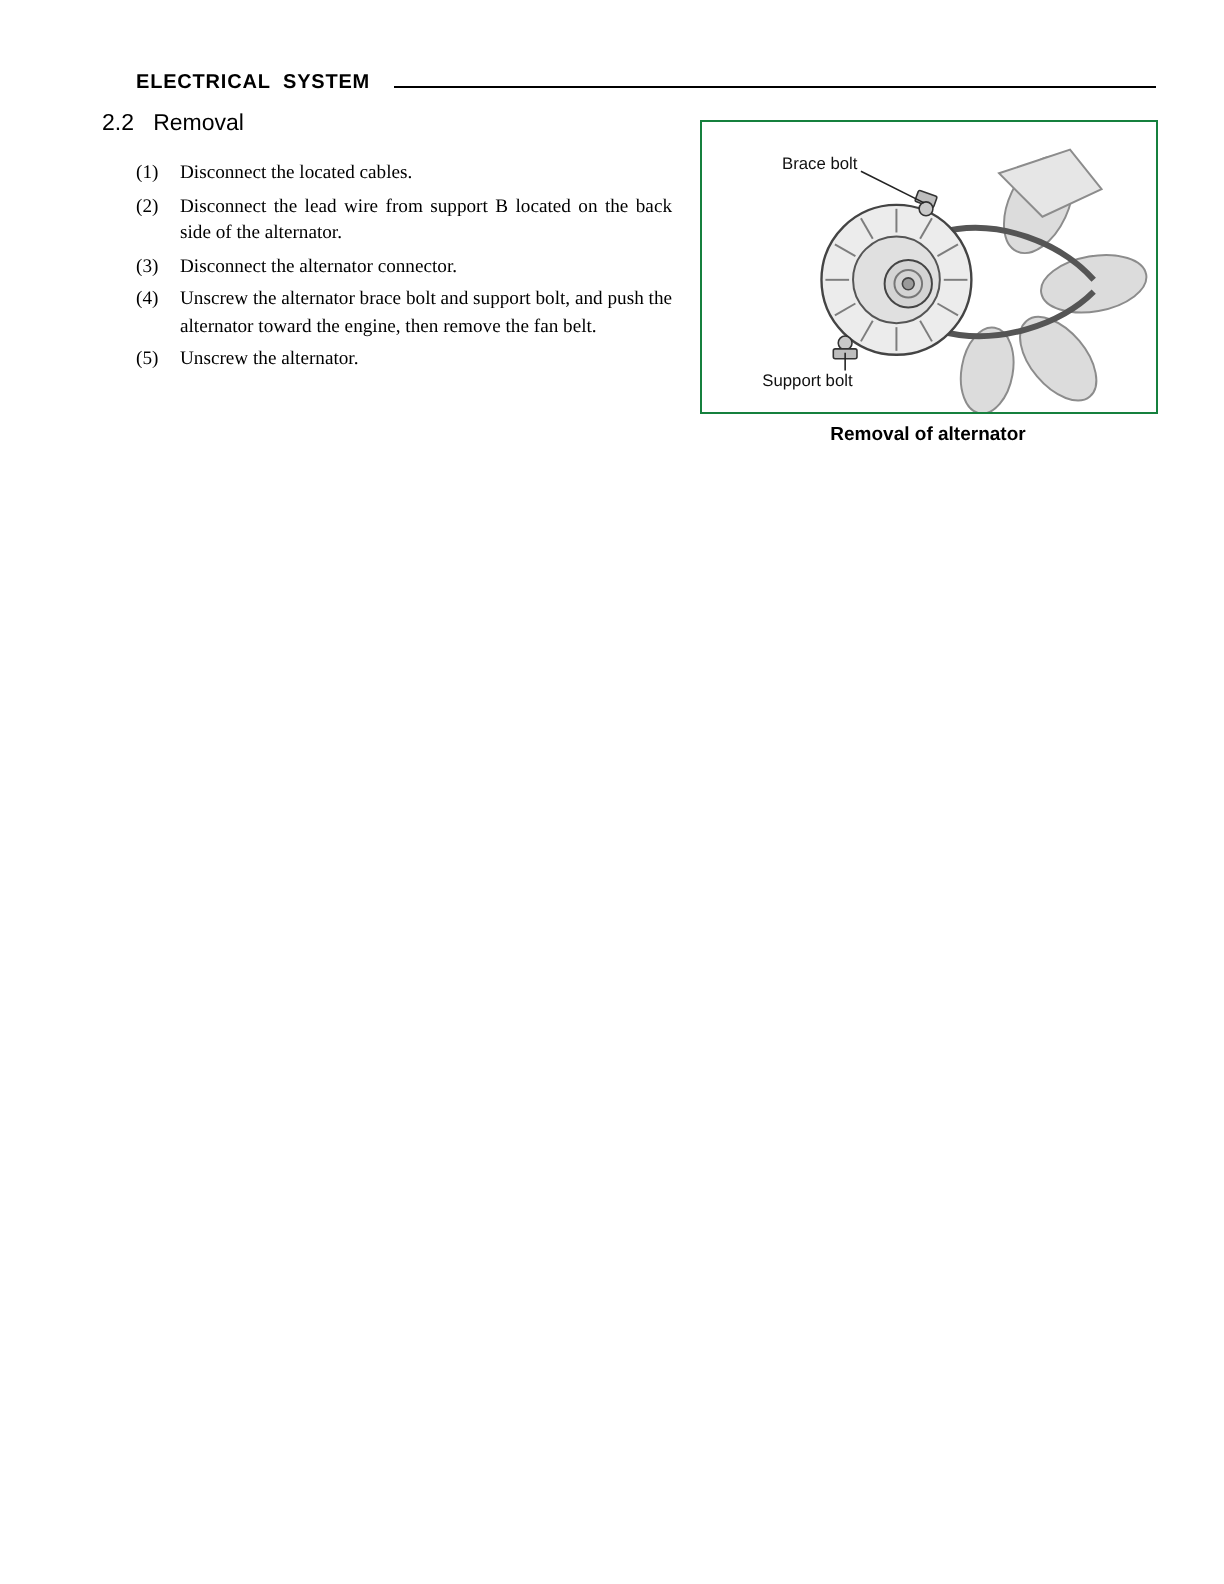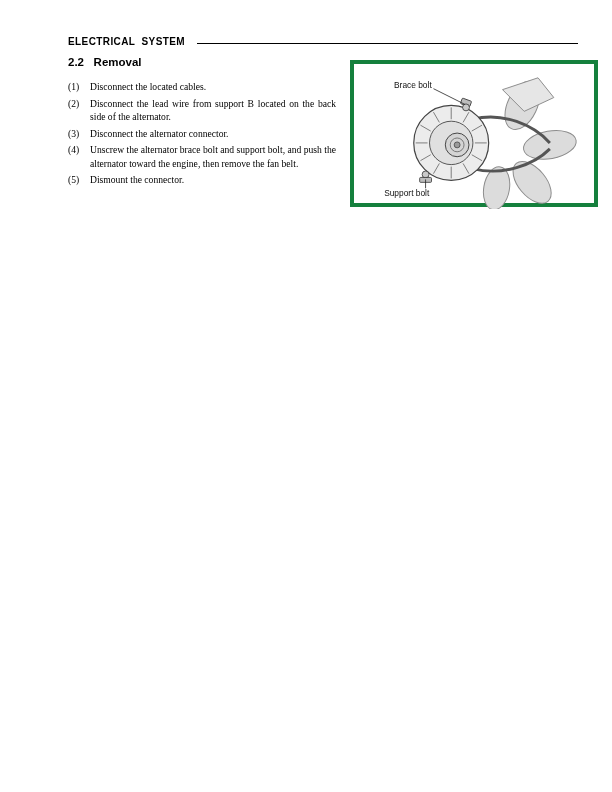--- a/index.html
+++ b/index.html
@@ -33,24 +33,24 @@
   .header-rule {
     flex: 1;
     border-top: 1.6px solid #000;
     margin-left: 12px;
     margin-top: 3px;
   }
 
   
   .section-title {
     position: absolute;
-    left: 45px;
+    left: 28px;
     top: 56px;
     font-family: "Liberation Sans", sans-serif;
-    font-weight: bold;
+    font-weight: normal;
     font-size: 11.5px;
     white-space: pre;
   }
 
   
   .steps {
     position: absolute;
     left: 45px;
     top: 80px;
     width: 268px;
@@ -67,23 +67,23 @@
   .step-text {
     flex: 1;
     text-align: justify;
   }
 
   
   .figure-box {
     position: absolute;
     left: 327px;
     top: 60px;
-    width: 248px;
+    width: 229px;
     height: 147px;
-    border: 4px solid #15803d;
+    border: 1px solid #15803d;
     box-sizing: border-box;
     background: #fff;
   }
   .figure-caption {
     position: absolute;
     left: 327px;
     top: 212px;
     width: 228px;
     text-align: center;
     font-family: "Liberation Sans", sans-serif;
@@ -131,21 +131,21 @@
     <div class="step">
       <span class="step-num">(3)</span>
       <div class="step-text">Disconnect the alternator connector.</div>
     </div>
     <div class="step">
       <span class="step-num">(4)</span>
       <div class="step-text">Unscrew the alternator brace bolt and support bolt, and push the alternator toward the engine, then remove the fan belt.</div>
     </div>
     <div class="step">
       <span class="step-num">(5)</span>
-      <div class="step-text">Dismount the connector.</div>
+      <div class="step-text">Unscrew the alternator.</div>
     </div>
   </div>
 
   <div class="figure-box">
     <svg viewBox="0 0 228 147" width="226" height="145">
 
       <g fill="#dcdcdc" stroke="#8c8c8c" stroke-width="1">
         <ellipse cx="170" cy="42" rx="15" ry="26" transform="rotate(25 170 42)"></ellipse>
         <ellipse cx="198" cy="82" rx="14" ry="27" transform="rotate(80 198 82)"></ellipse>
         <ellipse cx="180" cy="120" rx="14" ry="25" transform="rotate(140 180 120)"></ellipse>
@@ -190,15 +190,16 @@
       </g>
 
       <line x1="80" y1="25" x2="112" y2="41" stroke="#222" stroke-width="0.8"></line>
       <line x1="72" y1="126" x2="72" y2="117" stroke="#222" stroke-width="0.8"></line>
 
       <text x="40" y="24">Brace bolt</text>
       <text x="30" y="134">Support bolt</text>
     </svg>
   </div>
 
+  <div class="figure-caption">Removal of alternator</div>
 
 
 </div>
 
 </body></html>

